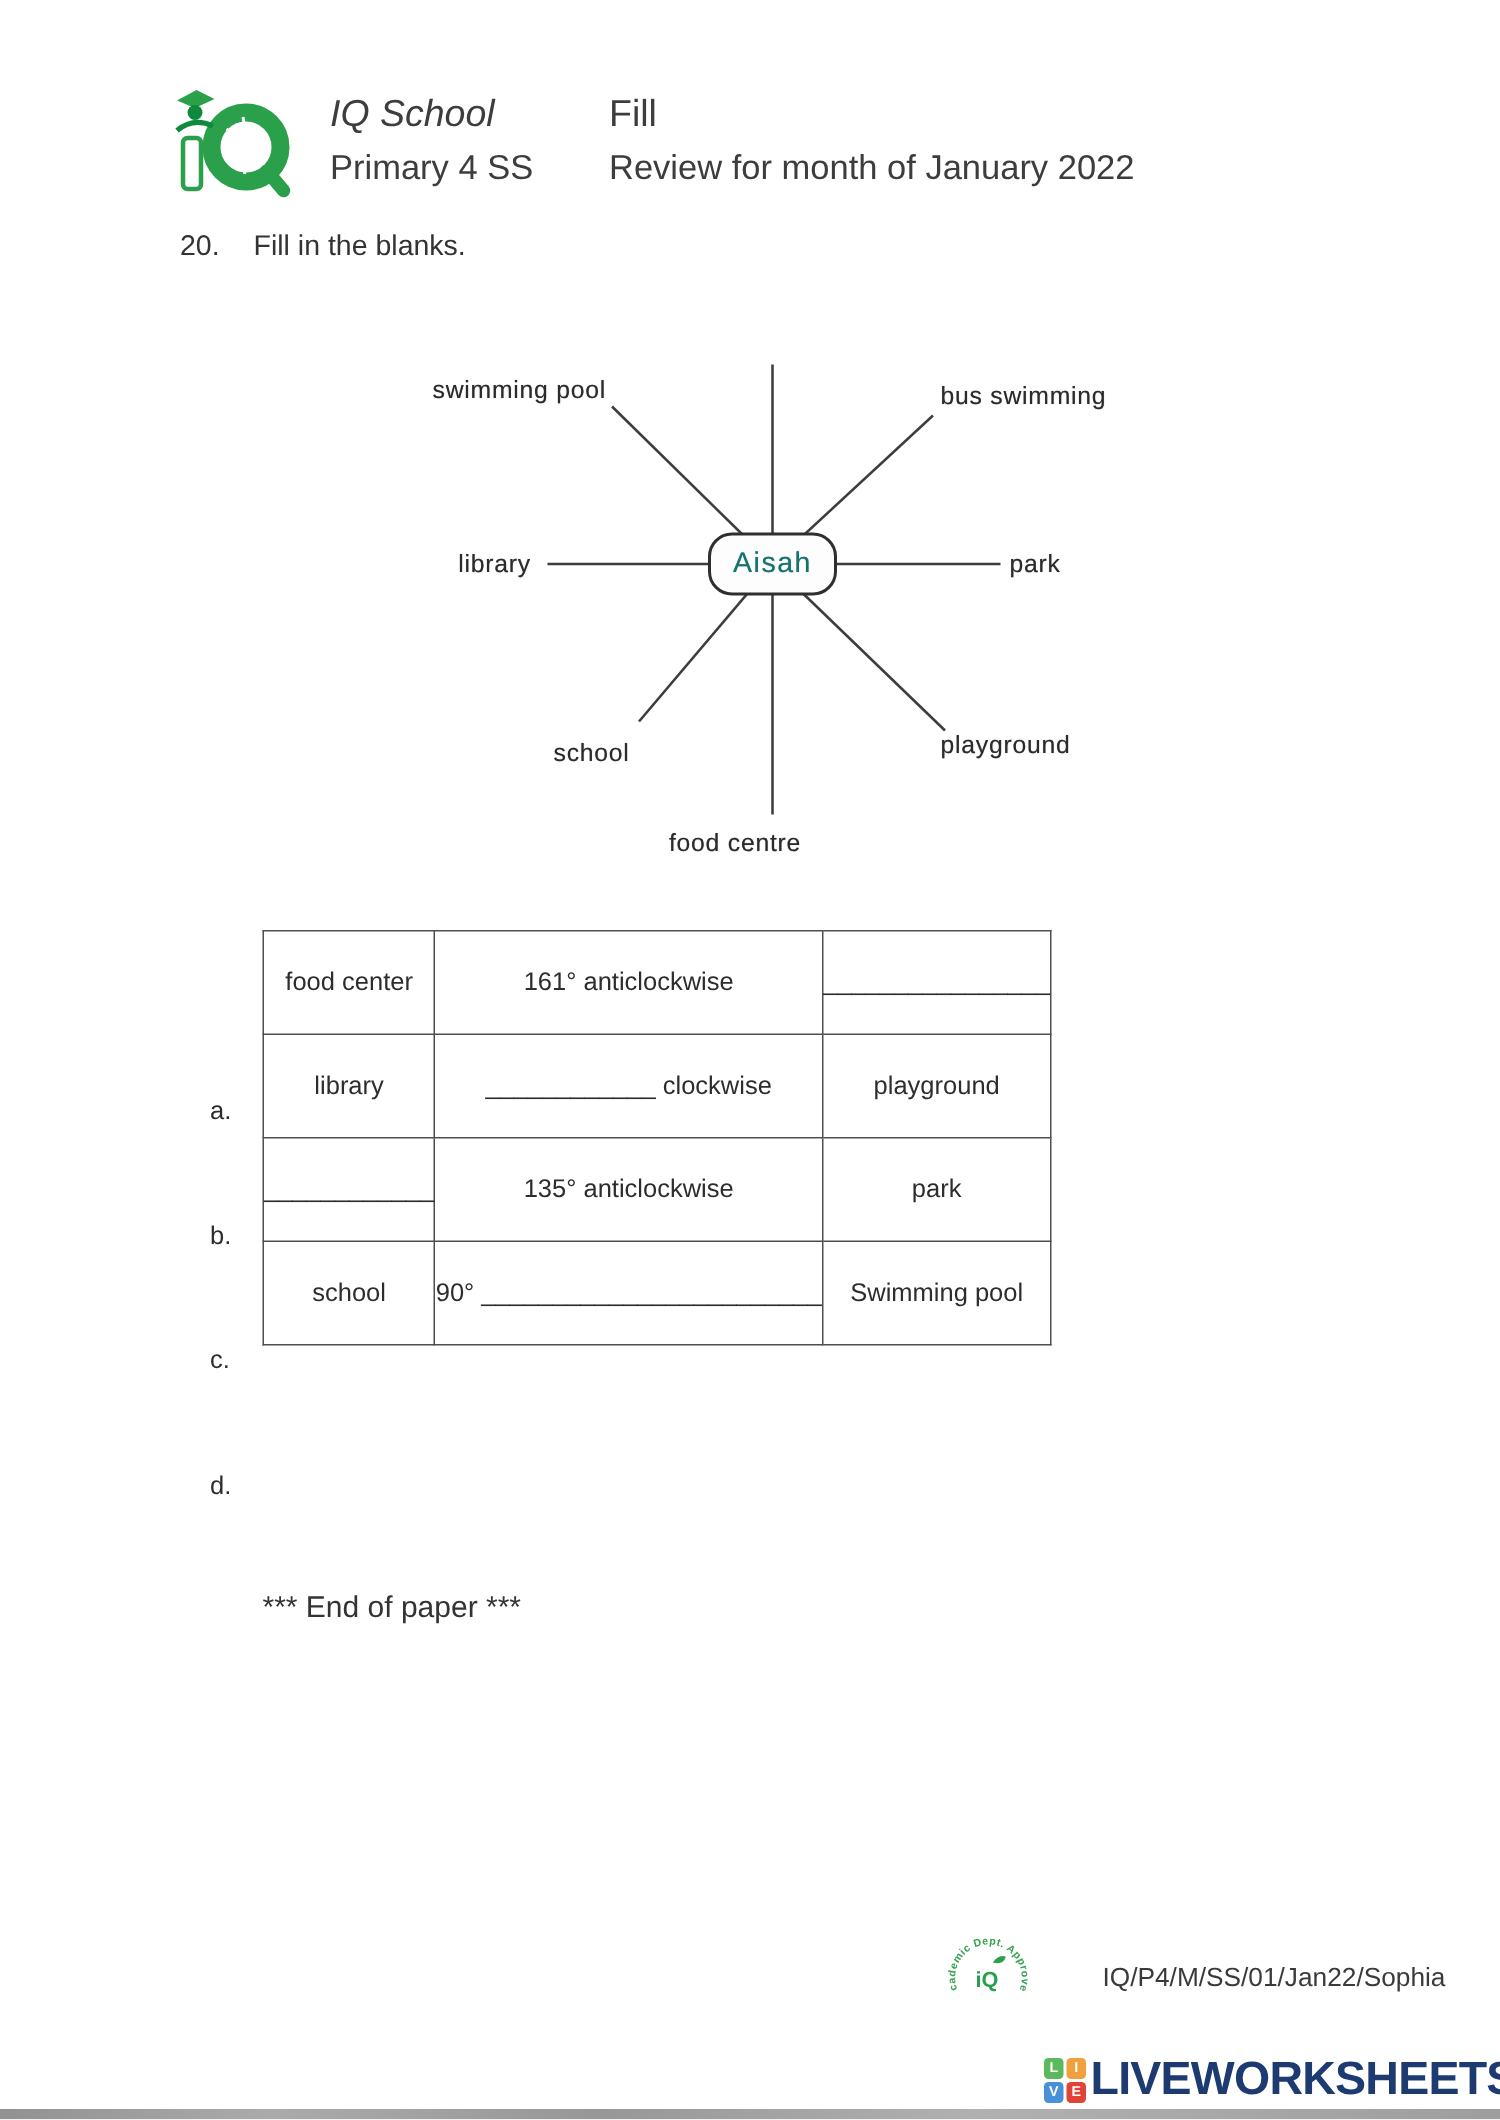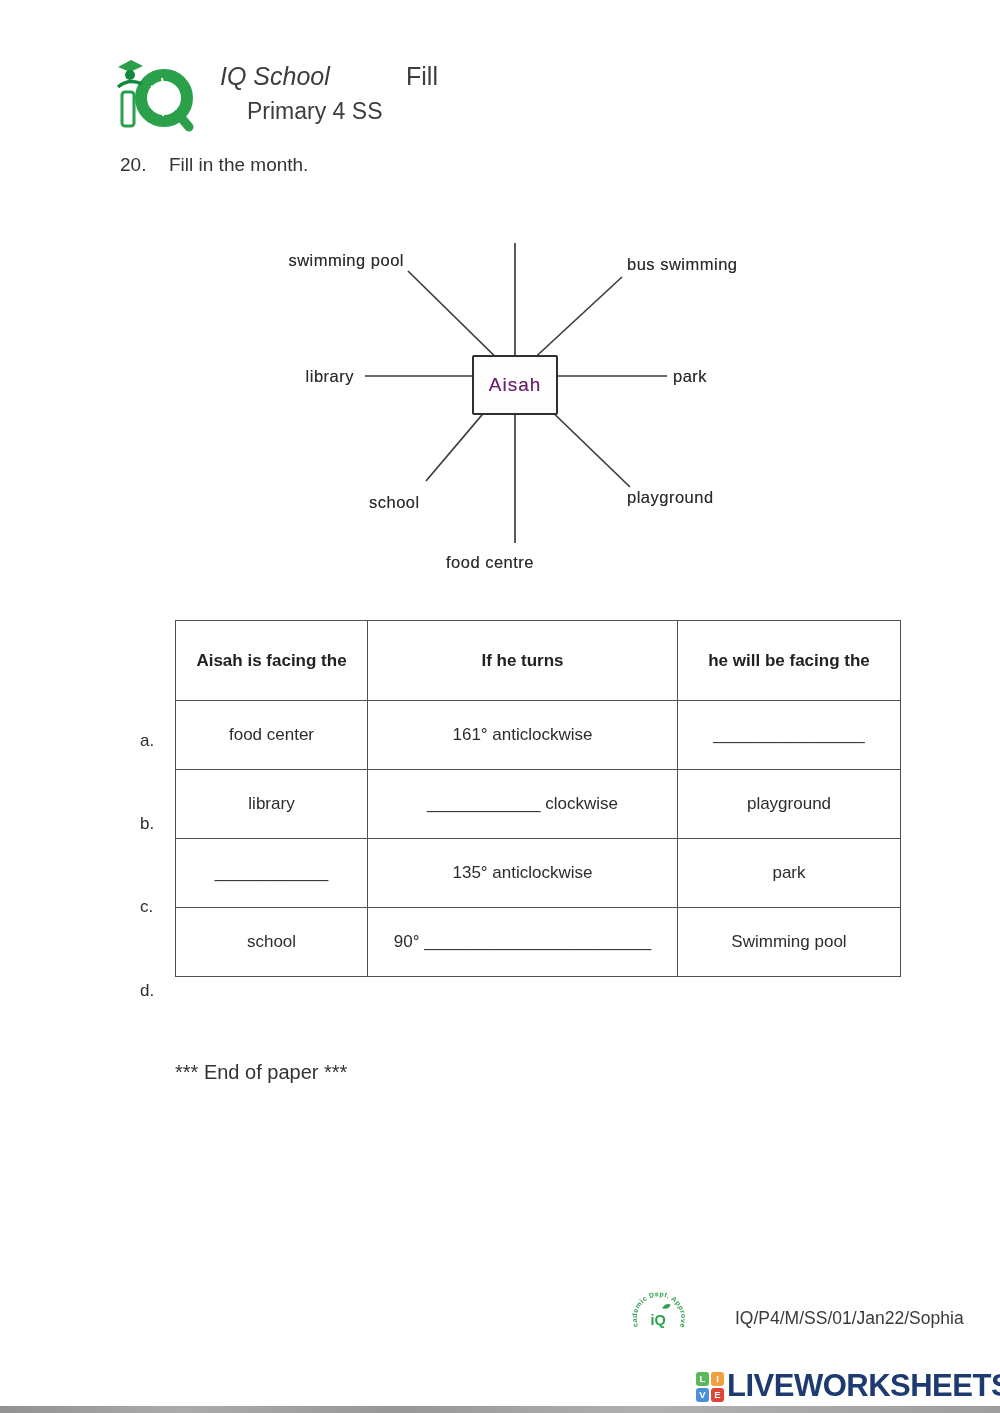--- a/index.html
+++ b/index.html
@@ -10,44 +10,44 @@
     height: 1413px;
     background: #ffffff;
     font-family: "Liberation Sans", sans-serif;
     color: #2e2e2e;
     overflow: hidden;
   }
   .abs { position: absolute; }
 
   
   .hline1 { font-size: 25px; color: #3d3d3d; }
-  .hline2 { font-size: 23px; color: #3d3d3d; margin-left: 27px; }
+  .hline2 { font-size: 23px; color: #3d3d3d; }
 
   
   .q-num  { left:120px; top:154px; font-size:19px; color:#333; }
   .q-text { left:169px; top:154px; font-size:19px; color:#333; }
 
   
   .diagram { left:230px; top:205px; width:520px; height:390px; }
   .diagram svg { position:absolute; left:0; top:0; }
   .dlabel {
     position:absolute;
     font-size:16.5px;
     color:#2b2b2b;
     letter-spacing:0.5px;
     white-space:nowrap;
     text-shadow: 0 0 0.6px rgba(40,40,40,0.55);
   }
   .aisah-box {
-    position:absolute; left:242px; top:150px; width:86px; height:60px;
+    position:absolute; left:242px; top:150px; width:86px; height:42px;
     background:#fdfdfd;
     border:2.5px solid #2f2f2f;
-    border-radius:2px;
+    border-radius:16px;
     display:flex; align-items:center; justify-content:center;
-    font-size:19px; color:#701a75; letter-spacing:1px;
+    font-size:19px; color:#0f766e; letter-spacing:1px;
     text-shadow: 0 0 0.6px rgba(40,40,40,0.5);
   }
 
   
   .qtable {
     position:absolute; left:175px; top:620px;
     border-collapse:collapse; table-layout:fixed;
   }
   .qtable td {
     border:1.5px solid #4f4f4f;
@@ -114,23 +114,24 @@
       <rect x="6" y="42" width="12" height="34" rx="3" fill="#ffffff" stroke="#2aa04b" stroke-width="3"></rect>
       <polygon points="2,17 15,10 27,16 14,22" fill="#2aa04b"></polygon>
       <circle cx="14" cy="25" r="5" fill="#0f8a3d"></circle>
       <path d="M 2,37 Q 13,28 26,34" stroke="#0f8a3d" stroke-width="3.5" fill="none"></path>
     </svg>
   </div>
 
   <div class="abs hline1" style="left:220px; top:62px;font-style:italic;">IQ School</div>
   <div class="abs hline2" style="left:220px; top:98px;">Primary 4 SS</div>
   <div class="abs hline1" style="left:406px; top:62px;">Fill</div>
+  <div class="abs hline2" style="left:406px; top:98px;">Review for month of January 2022</div>
 
   <div class="abs q-num">20.</div>
-  <div class="abs q-text">Fill in the month.</div>
+  <div class="abs q-text">Fill in the blanks.</div>
 
   <div class="abs diagram">
     <svg width="520" height="390" viewBox="0 0 520 390">
       <g stroke="#3d3d3d" stroke-width="1.7">
         <line x1="285" y1="171" x2="285" y2="38"></line>
         <line x1="285" y1="171" x2="285" y2="338"></line>
         <line x1="285" y1="171" x2="135" y2="171"></line>
         <line x1="285" y1="171" x2="437" y2="171"></line>
         <line x1="285" y1="171" x2="178" y2="66"></line>
         <line x1="285" y1="171" x2="392" y2="72"></line>
@@ -148,25 +149,20 @@
     <div class="aisah-box">Aisah</div>
   </div>
 
   <div class="row-letter" style="top:731px;">a.</div>
   <div class="row-letter" style="top:814px;">b.</div>
   <div class="row-letter" style="top:897px;">c.</div>
   <div class="row-letter" style="top:981px;">d.</div>
 
   <table class="qtable">
     <tbody>
-        <tr class="rh">
-      <td class="th c1">Aisah is facing the</td>
-      <td class="th c2">If he turns</td>
-      <td class="th c3">he will be facing the</td>
-    </tr>
     <tr class="rd">
       <td>food center</td>
       <td>161° anticlockwise</td>
       <td>________________</td>
     </tr>
     <tr class="rd">
       <td>library</td>
       <td>____________ clockwise</td>
       <td>playground</td>
     </tr>

